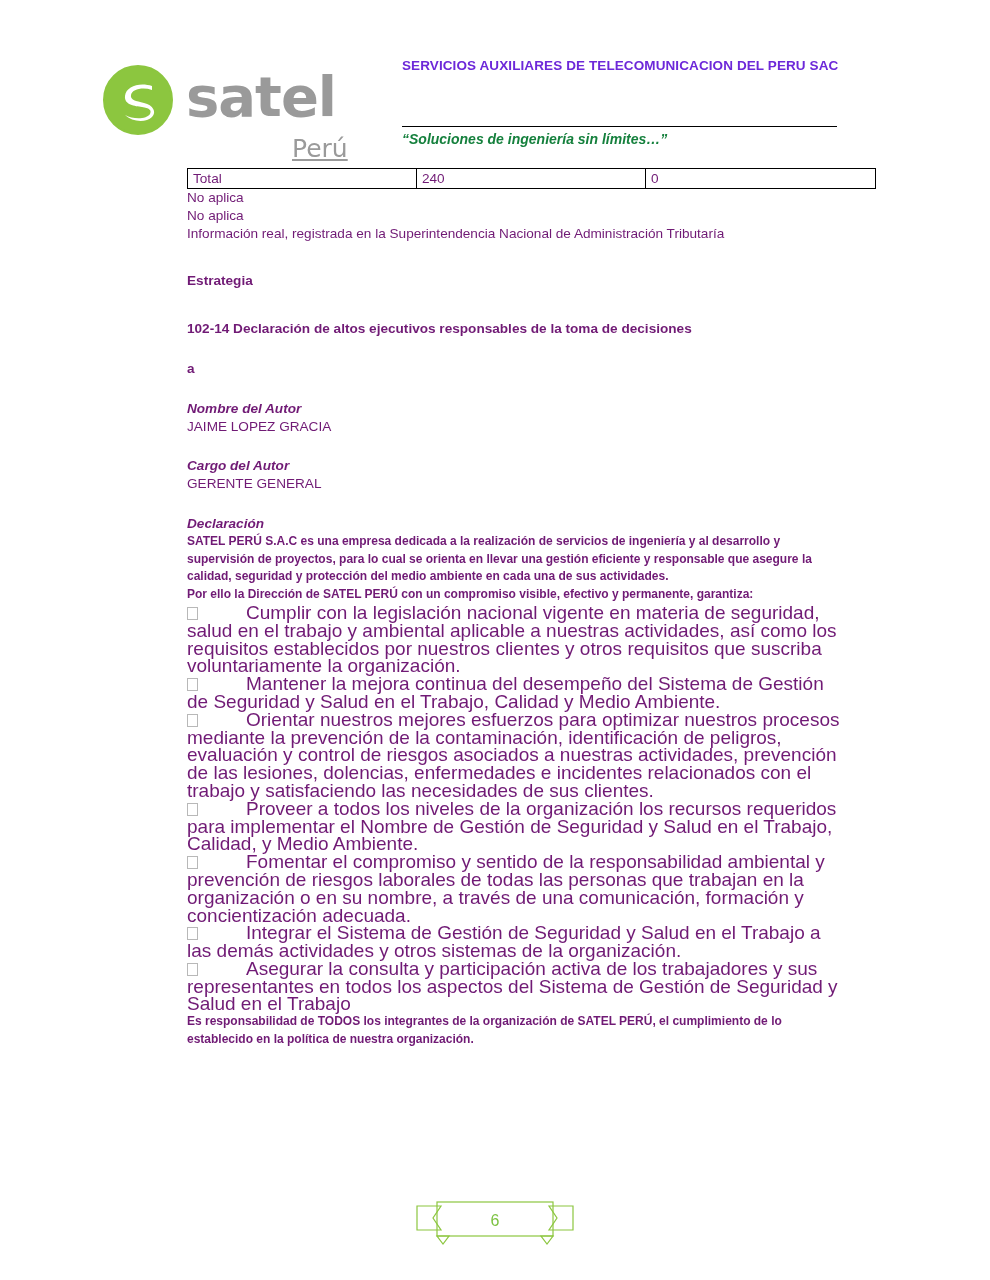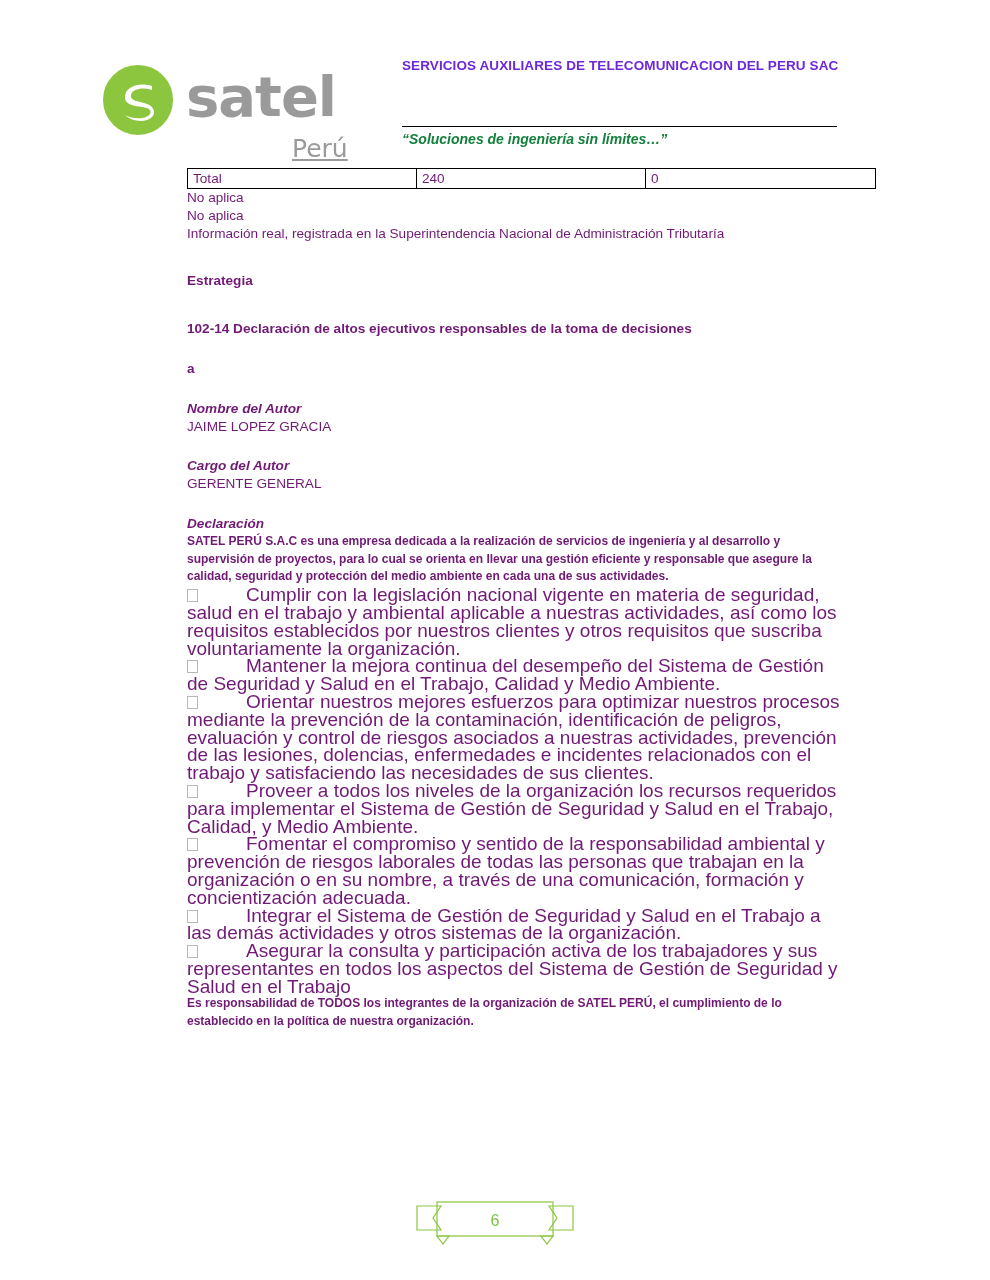--- a/index.html
+++ b/index.html
@@ -245,28 +245,29 @@
     <div class="gap-md"></div>
 
     <p class="plain-line bold-italic">Cargo del Autor</p>
     <p class="plain-line">GERENTE GENERAL</p>
 
     <div class="gap-md"></div>
 
     <p class="plain-line bold-italic">Declaración</p>
 
     <p class="para">SATEL PERÚ S.A.C es una empresa dedicada a la realización de servicios de ingeniería y al desarrollo y supervisión de proyectos, para lo cual se orienta en llevar una gestión eficiente y responsable que asegure la calidad, seguridad y protección del medio ambiente en cada una de sus actividades.</p>
+    <p class="para">Por ello la Dirección de SATEL PERÚ con un compromiso visible, efectivo y permanente, garantiza:</p>
 
     <p class="bullet-para"><span class="bullet-box"></span><span class="bullet-indent"></span><span>Cumplir con la legislación nacional vigente en materia de seguridad, salud en el trabajo y ambiental aplicable a nuestras actividades, así como los requisitos establecidos por  nuestros clientes y otros requisitos que suscriba voluntariamente la organización.</span></p>
 
     <p class="bullet-para"><span class="bullet-box"></span><span class="bullet-indent"></span><span>Mantener la mejora continua del desempeño del Sistema de Gestión de Seguridad y Salud en el Trabajo, Calidad y Medio Ambiente.</span></p>
 
     <p class="bullet-para"><span class="bullet-box"></span><span class="bullet-indent"></span><span>Orientar nuestros mejores esfuerzos para optimizar nuestros procesos mediante la prevención de la contaminación, identificación de peligros, evaluación y control de riesgos asociados a nuestras actividades, prevención de las lesiones, dolencias, enfermedades e incidentes relacionados con el trabajo y satisfaciendo las necesidades de sus clientes.</span></p>
 
-    <p class="bullet-para"><span class="bullet-box"></span><span class="bullet-indent"></span><span>Proveer a todos los niveles de la organización los recursos requeridos para implementar el  Sistema de Gestión de Seguridad y Salud en el Trabajo, Calidad, y Medio Ambiente.</span></p>
+    <p class="bullet-para"><span class="bullet-box"></span><span class="bullet-indent"></span><span>Proveer a todos los niveles de la organización los recursos requeridos para implementar el  Nombre de Gestión de Seguridad y Salud en el Trabajo, Calidad, y Medio Ambiente.</span></p>
 
     <p class="bullet-para"><span class="bullet-box"></span><span class="bullet-indent"></span><span>Fomentar el compromiso y sentido de la responsabilidad ambiental y prevención de riesgos laborales de todas las personas que trabajan en la organización o en su nombre, a través de una comunicación, formación y concientización adecuada.</span></p>
 
     <p class="bullet-para"><span class="bullet-box"></span><span class="bullet-indent"></span><span>Integrar el Sistema de Gestión de Seguridad y Salud en el Trabajo a las demás actividades y otros sistemas de la organización.</span></p>
 
     <p class="bullet-para"><span class="bullet-box"></span><span class="bullet-indent"></span><span>Asegurar la consulta y participación activa de los trabajadores y sus representantes en todos los aspectos del Sistema de Gestión de Seguridad y Salud en el Trabajo</span></p>
 
     <p class="para">Es responsabilidad de TODOS los integrantes de la organización de SATEL PERÚ, el cumplimiento de lo establecido en la política de nuestra organización.</p>
   </div>
 

